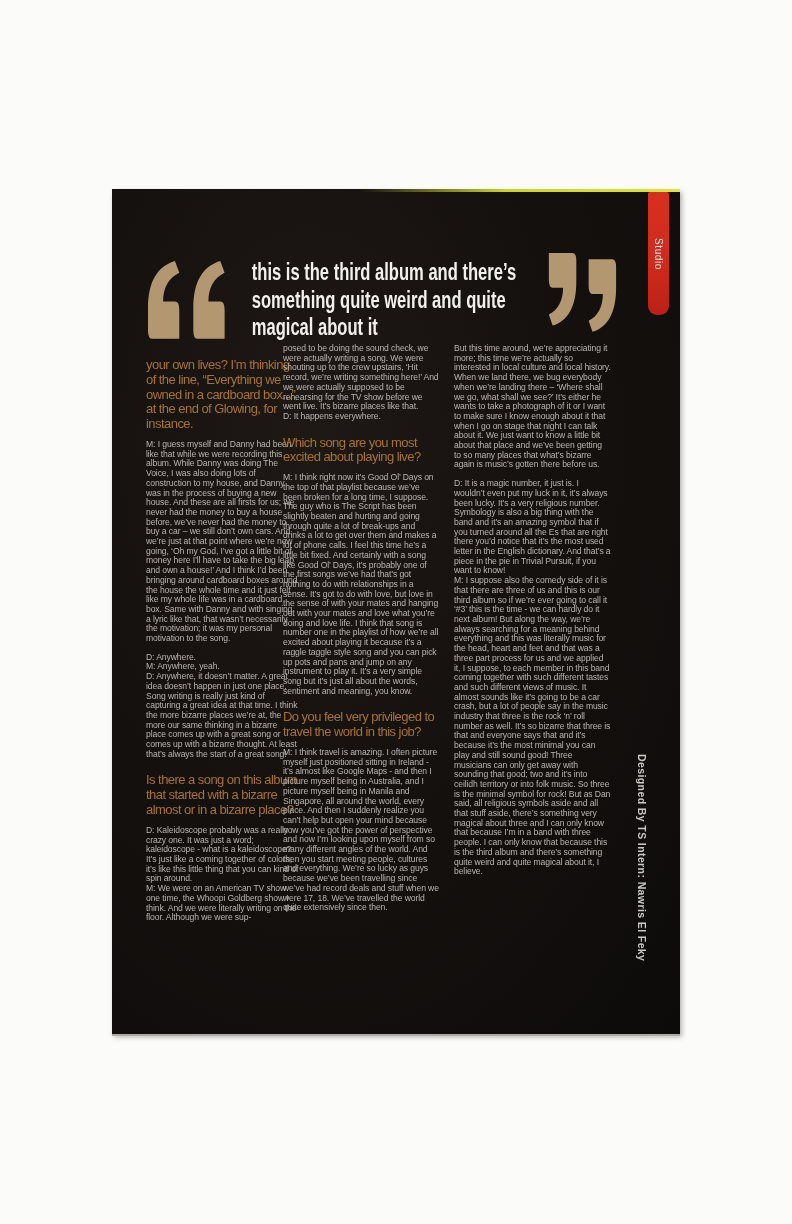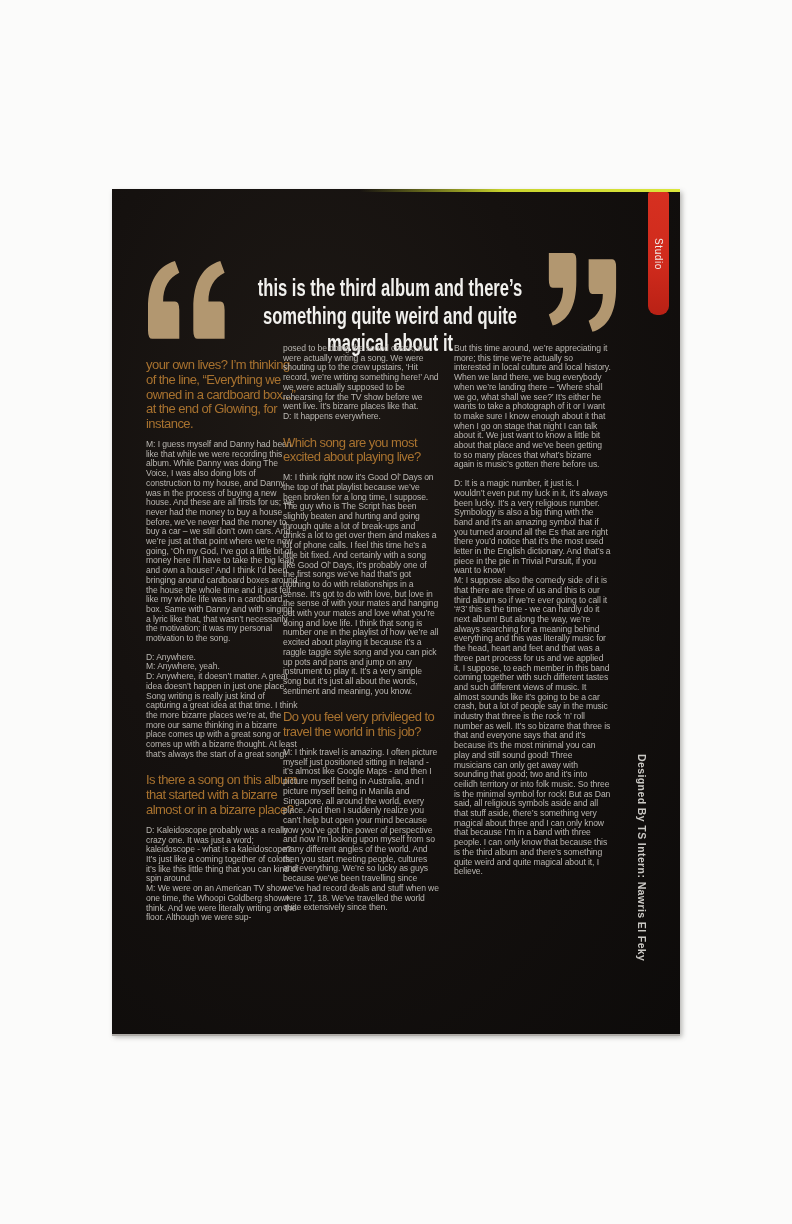--- a/index.html
+++ b/index.html
@@ -24,21 +24,21 @@
     border-radius:2px 2px 9px 9px;
     display:flex;align-items:center;justify-content:center;
   }
   .studio-tab span{
     writing-mode:vertical-rl;font-size:10px;color:#f2efec;letter-spacing:.6px;
   }
   .quote-mark{position:absolute;fill:var(--quote-marks,#b29770);}
   .quote-open{left:36px;top:72px;width:82px;height:88px;}
   .quote-close{left:434px;top:64px;width:72px;height:82px;}
   .pull-quote{
-    position:absolute;left:86px;top:86px;width:384px;text-align:center;
+    position:absolute;left:86px;top:70px;width:384px;text-align:left;
     color:var(--quote-text,#f2f1ee);font-weight:bold;
   }
   .pq-line{font-size:23px;line-height:27.5px;white-space:nowrap;transform:scaleX(.72);}
   .col{position:absolute;top:150px;height:702px;overflow:hidden;}
   .col1{left:34px;width:153px;}
   .col2{left:171px;width:156px;}
   .col3{left:342px;width:157px;}
   .col .h{
     color:var(--heading,#a8722f);
     font-size:13px;line-height:14.8px;letter-spacing:-.55px;font-weight:400;

